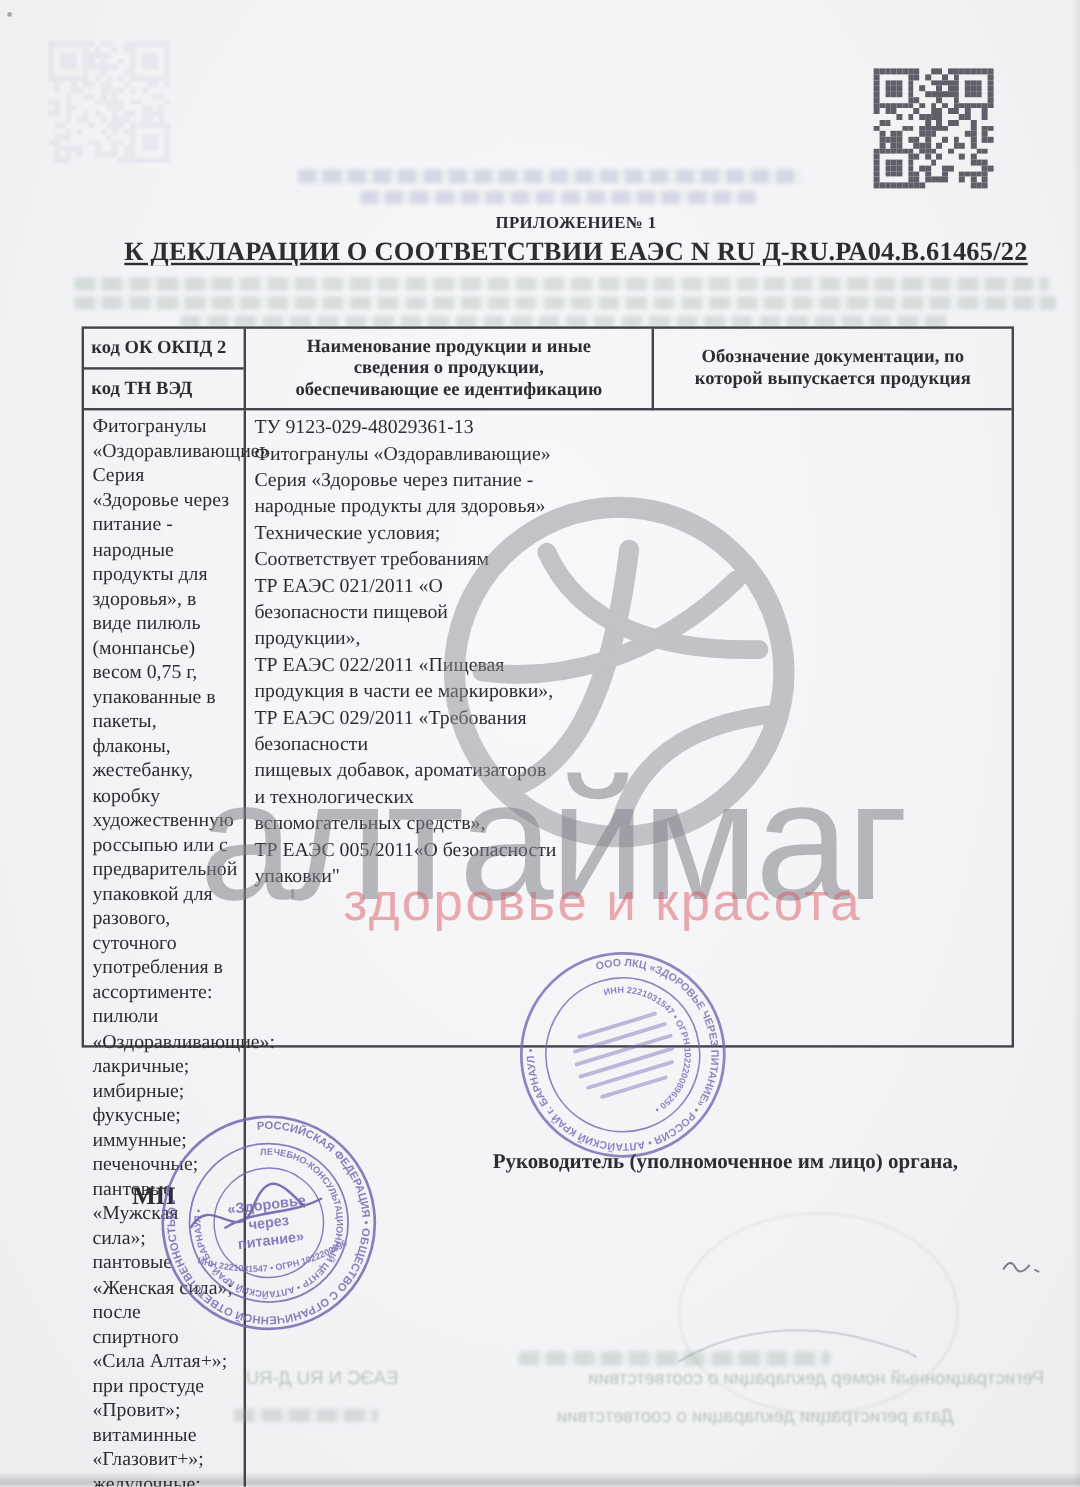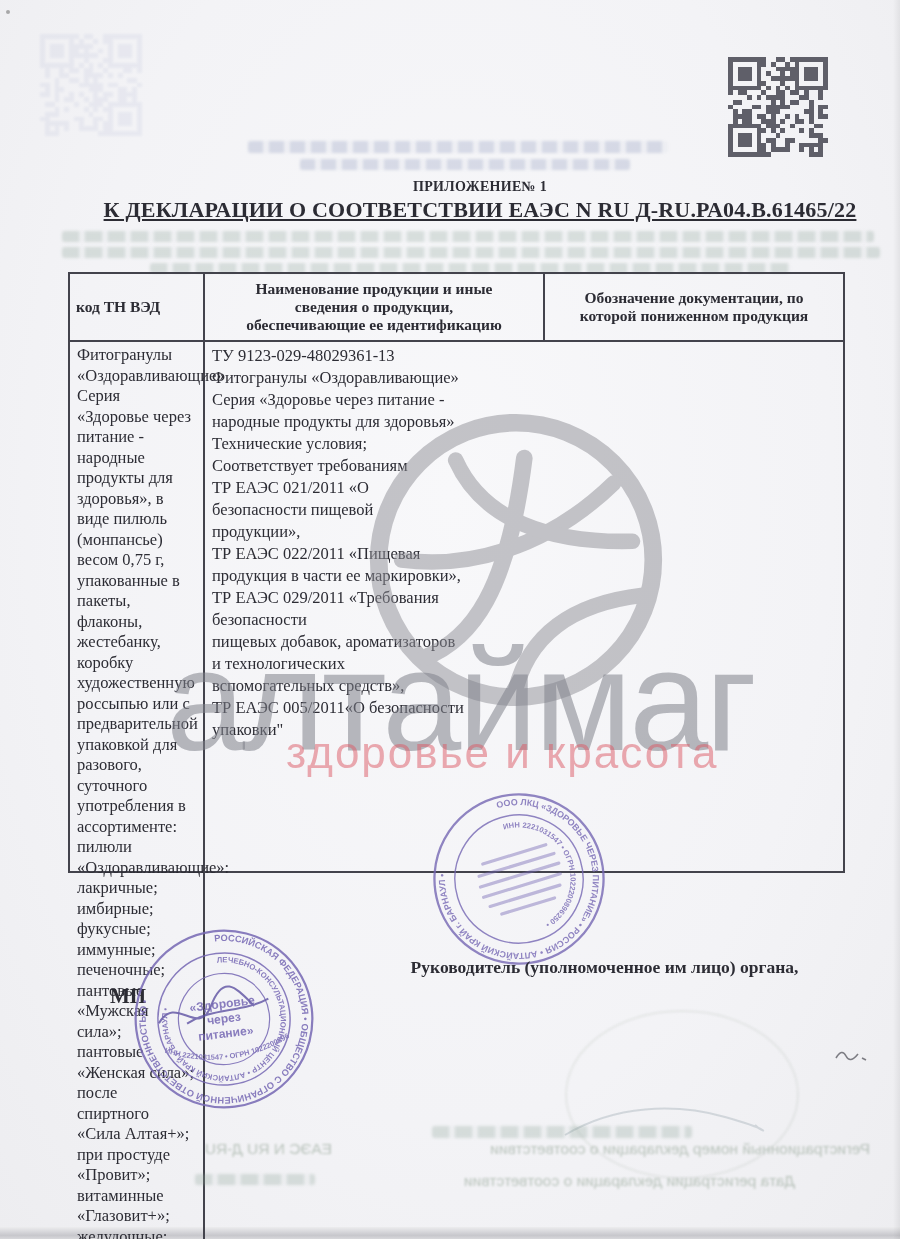--- a/index.html
+++ b/index.html
@@ -976,27 +976,28 @@
   <div class="abs smudge green" style="left:62px;top:247px;width:818px;height:11px;"></div>
   <div class="abs smudge green" style="left:150px;top:263px;width:640px;height:10px;"></div>
 
   <div class="abs titleblock">
     <div class="t1">ПРИЛОЖЕНИЕ№ 1</div>
     <div class="t2">К ДЕКЛАРАЦИИ О СООТВЕТСТВИИ ЕАЭС N RU Д-RU.РА04.В.61465/22</div>
   </div>
 
   <div class="abs doctable">
     <div class="cell hrow h1" style="white-space:normal;display:flex;">
+      <div class="half topp">код ОК ОКПД 2</div>
       <div class="half">код ТН ВЭД</div>
     </div>
     <div class="cell hrow">Наименование продукции и иные
 сведения о продукции,
 обеспечивающие ее идентификацию</div>
     <div class="cell hrow last">Обозначение документации, по
-которой пониженном продукция</div>
+которой выпускается продукция</div>
 
     <div class="cell b2">Фитогранулы «Оздоравливающие»
 Серия «Здоровье через питание  -
 народные продукты для здоровья», в
 виде пилюль (монпансье) весом 0,75 г,
 упакованные в пакеты, флаконы,
 жестебанку, коробку художественную
 россыпью или с предварительной
 упаковкой для разового, суточного
 употребления в ассортименте: пилюли

